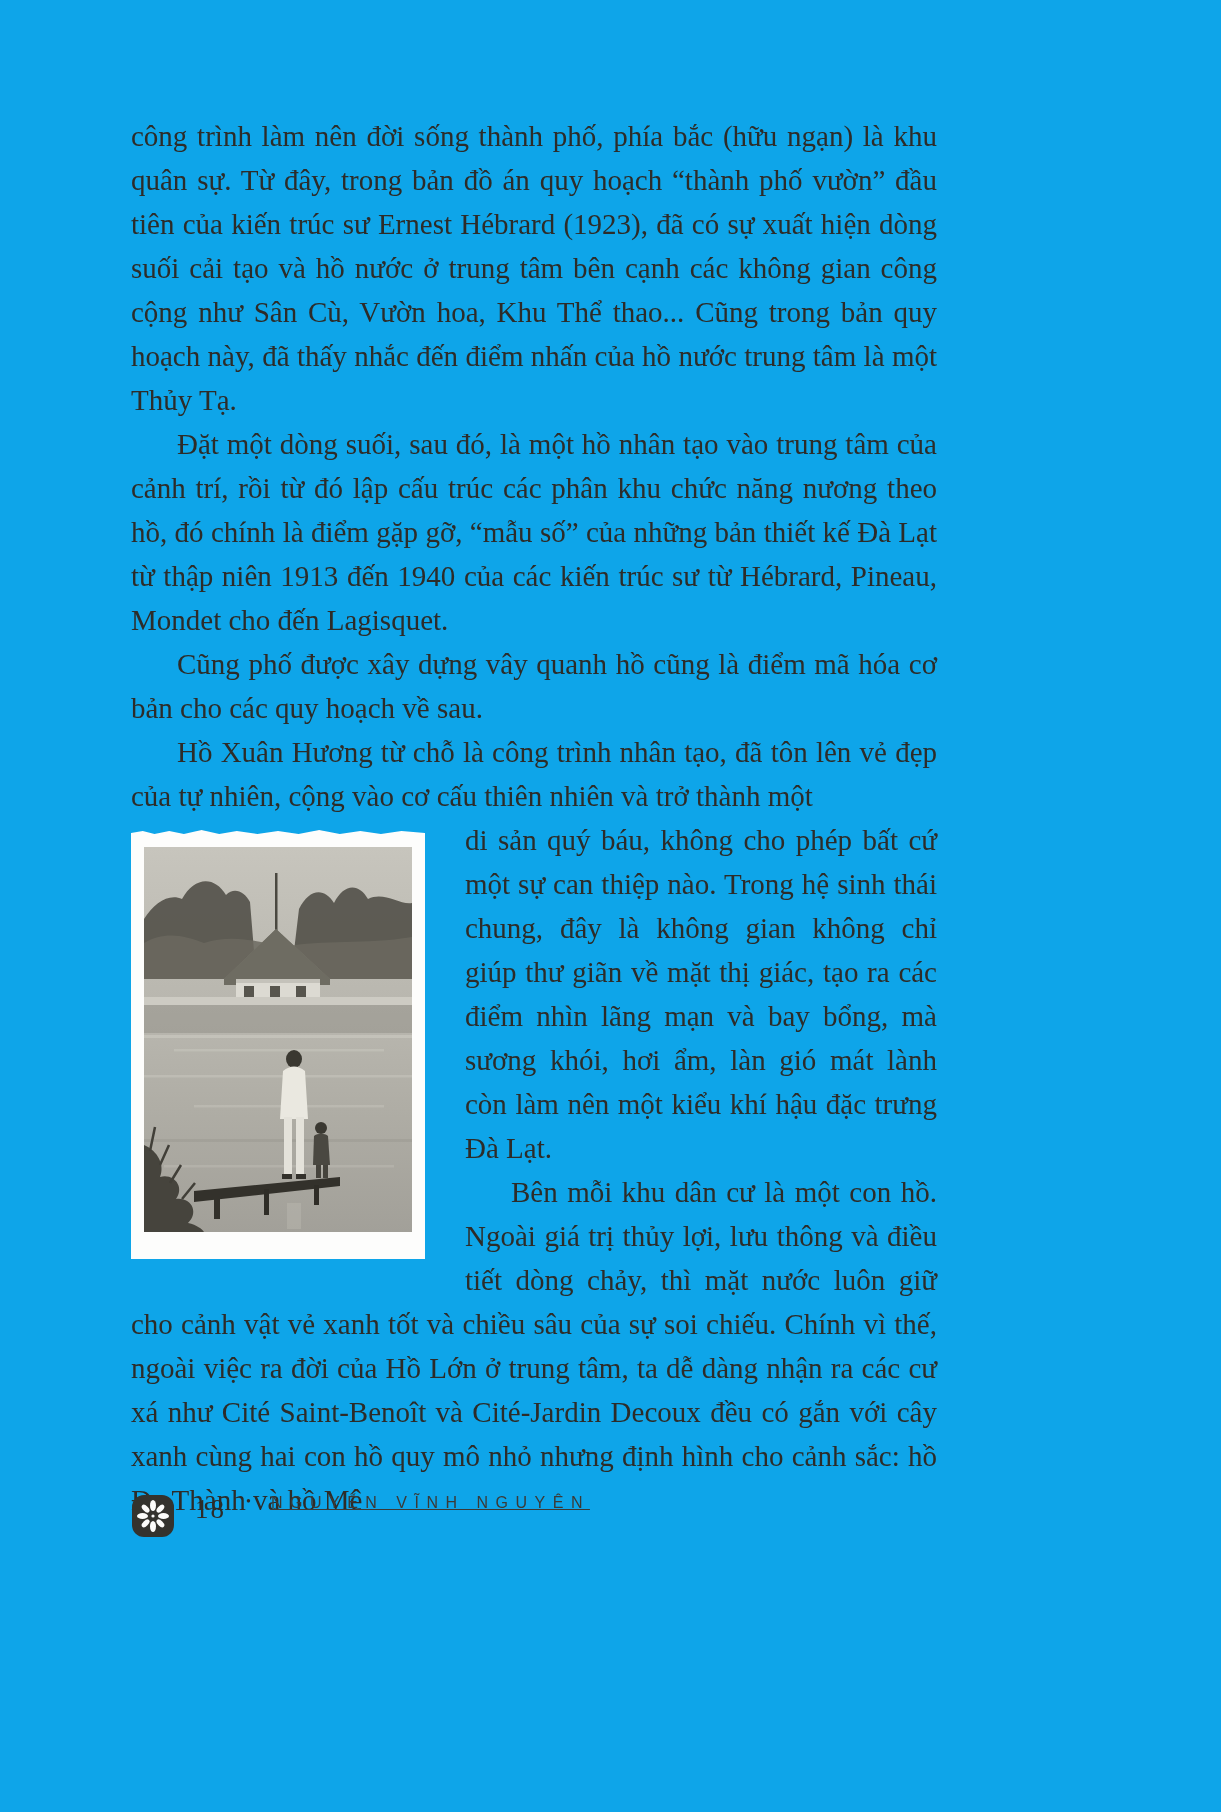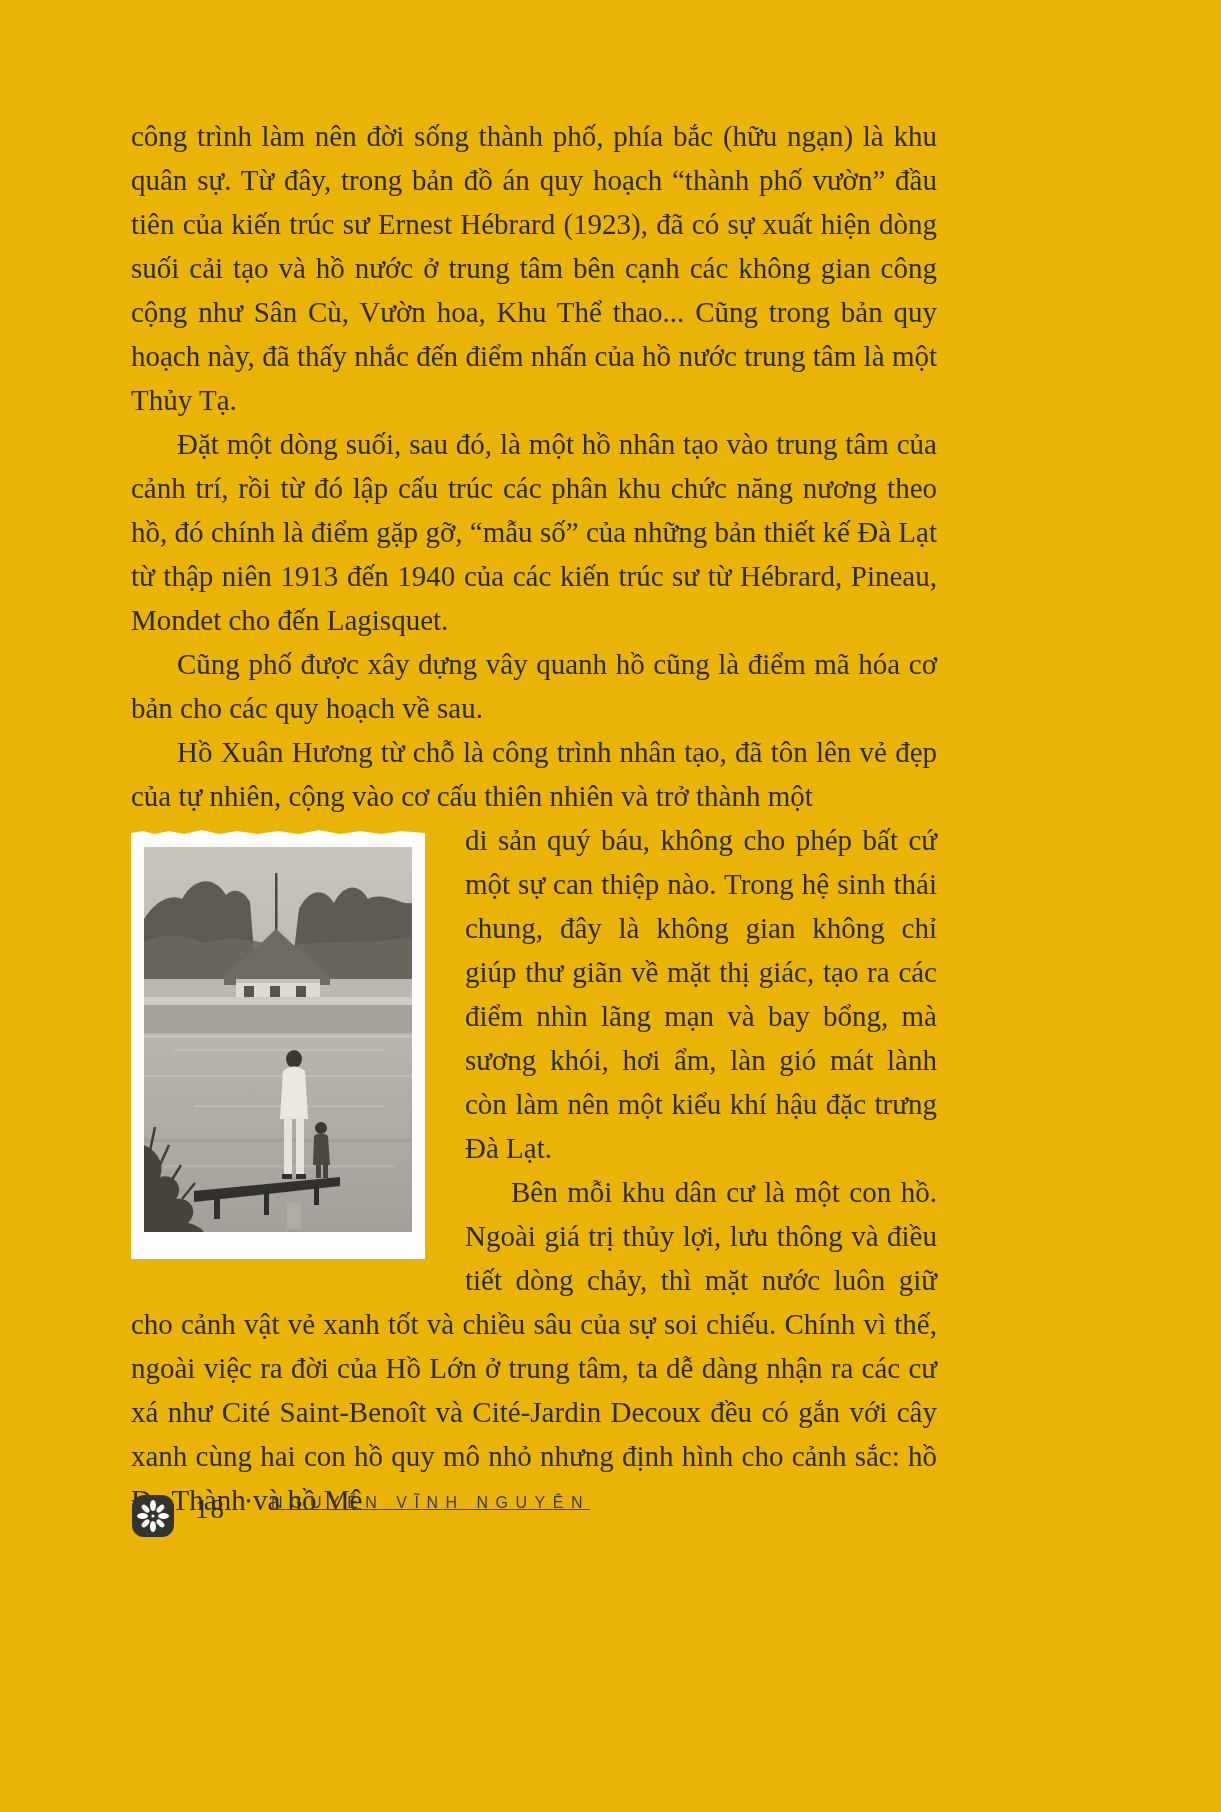--- a/index.html
+++ b/index.html
@@ -1,21 +1,21 @@
 <!DOCTYPE html>
 <html><head>
 <meta charset="utf-8">
 <style>
   html, body { margin: 0; padding: 0; background: #e8e8e6; }
   .page {
     position: relative;
     width: 1221px;
     height: 1812px;
     margin: 0 auto;
-    background: #eab308;
+    background: #0ea5e9;
     font-family: "Liberation Serif", "DejaVu Serif", serif;
     color: #2d2c29;
     overflow: hidden;
   }
   .text-block {
     position: absolute;
     left: 131px;
     top: 114px;
     width: 806px;
     font-size: 29px;

